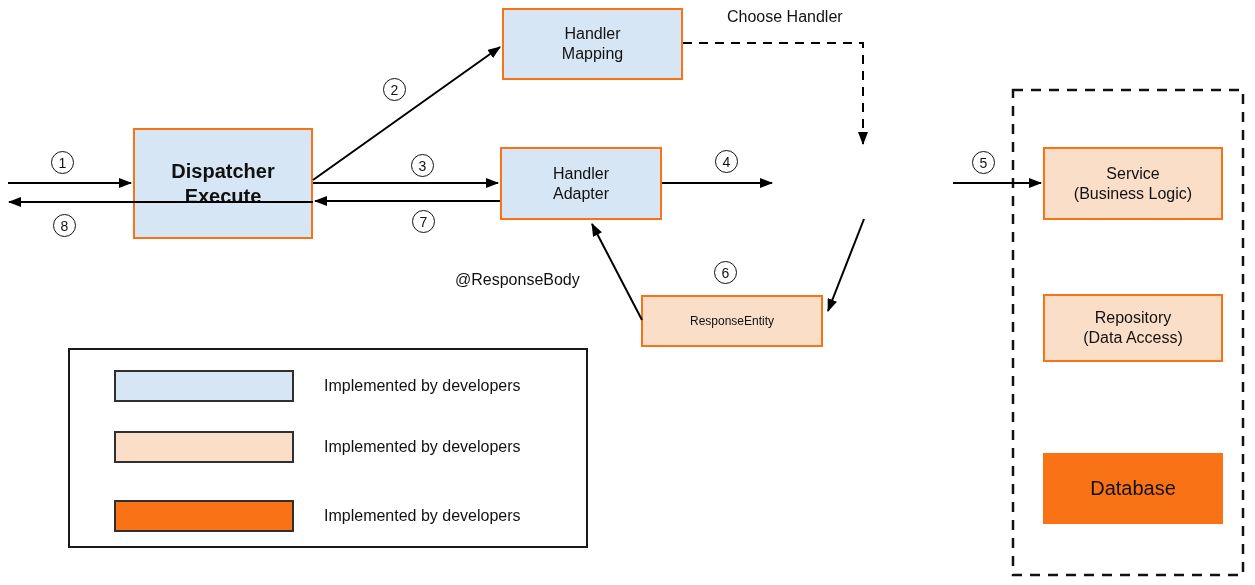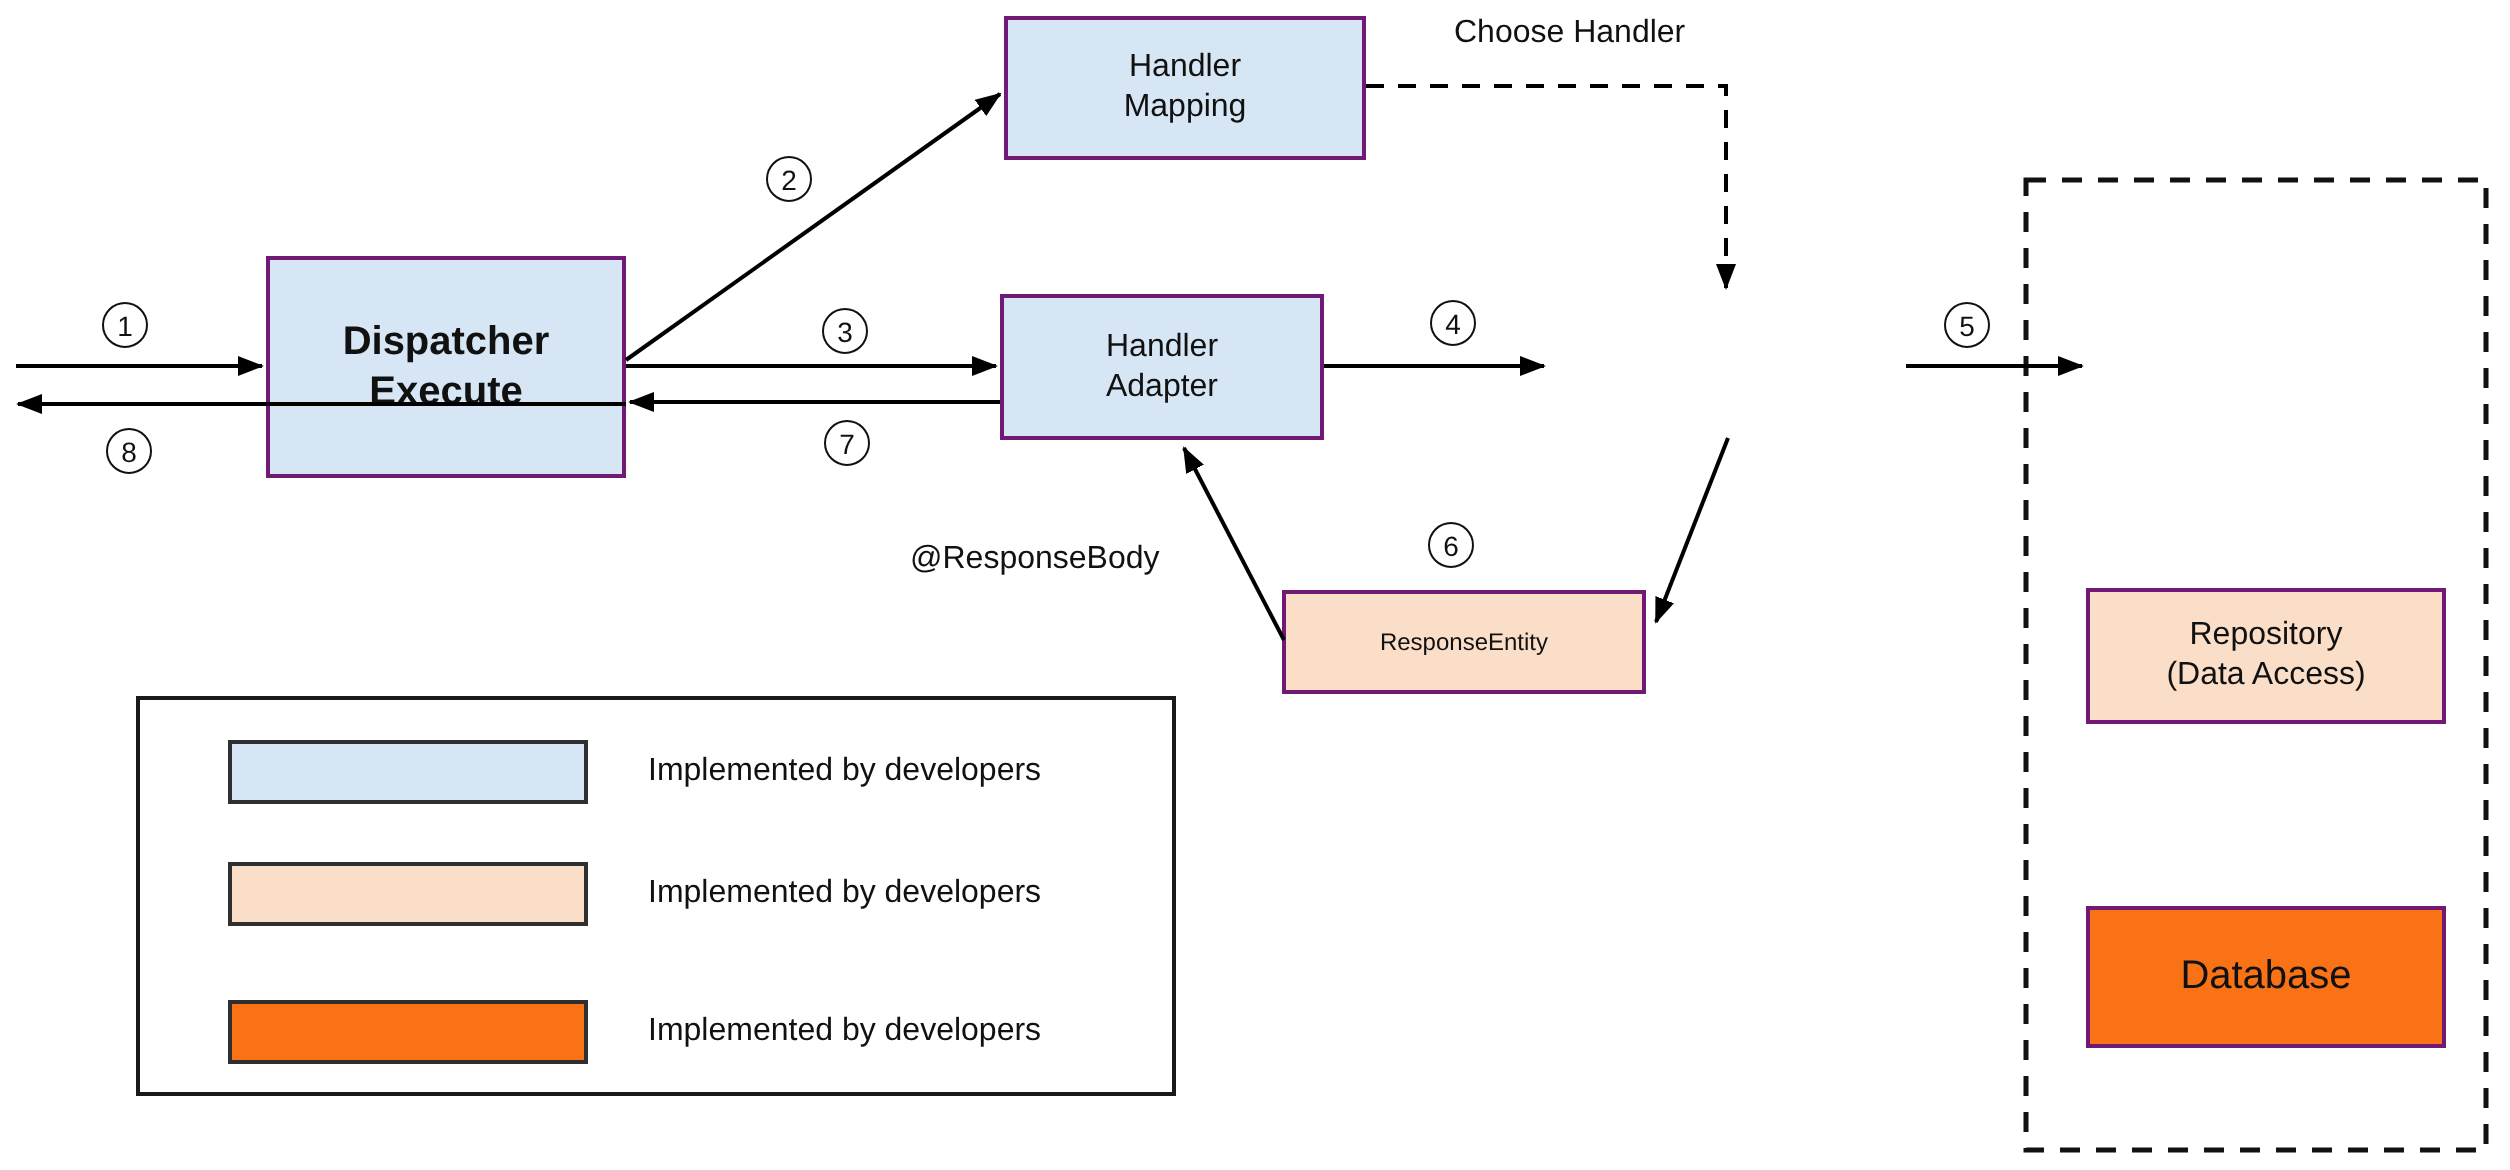--- a/index.html
+++ b/index.html
@@ -2,21 +2,21 @@
 <html><head>
 <meta charset="utf-8">
 <style>
   html,body{margin:0;padding:0;background:#ffffff;}
   #stage{
     position:relative;width:1255px;height:585px;background:#ffffff;overflow:hidden;
     font-family:"Liberation Sans", sans-serif;color:#111;
   }
   .node{
     position:absolute;display:flex;flex-direction:column;align-items:center;justify-content:center;
-    border:2px solid #701a75;box-sizing:border-box;text-align:center;line-height:1.25;
+    border:2px solid #f97316;box-sizing:border-box;text-align:center;line-height:1.25;
     font-size:16px;
   }
   .fill-blue{background:#d7e6f4;}
   .fill-peach{background:#fbdec8;}
   .fill-green{background:#f97316;}
   .node .l{white-space:nowrap;}
   #dispatcher{left:133px;top:128px;width:180px;height:111px;font-weight:bold;font-size:20px;}
   #handler-mapping{left:502px;top:8px;width:181px;height:72px;}
   #handler-adapter{left:500px;top:147px;width:162px;height:73px;}
   #controller{left:774px;top:147px;width:179px;height:72px;}
@@ -71,20 +71,24 @@
   <div class="node fill-blue" id="handler-adapter">
     <span class="l">Handler</span>
     <span class="l">Adapter</span>
   </div>
 
 
   <div class="node fill-peach" id="response-entity">
     <span class="l">ResponseEntity</span>
   </div>
 
+  <div class="node fill-peach" id="service">
+    <span class="l">Service</span>
+    <span class="l">(Business Logic)</span>
+  </div>
 
   <div class="node fill-peach" id="repository">
     <span class="l">Repository</span>
     <span class="l">(Data Access)</span>
   </div>
 
   <div class="node fill-green" id="database">
     <span class="l">Database</span>
   </div>
 

